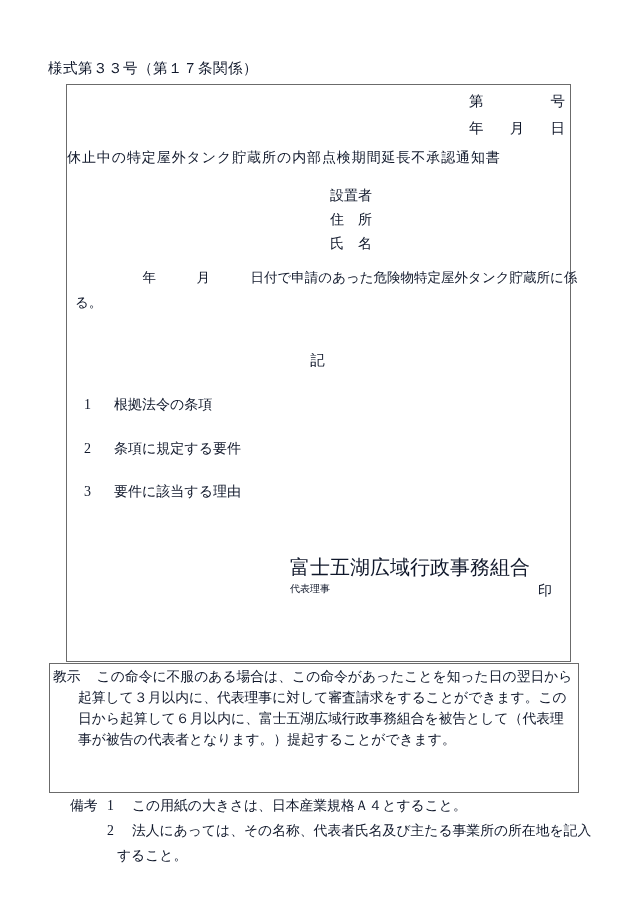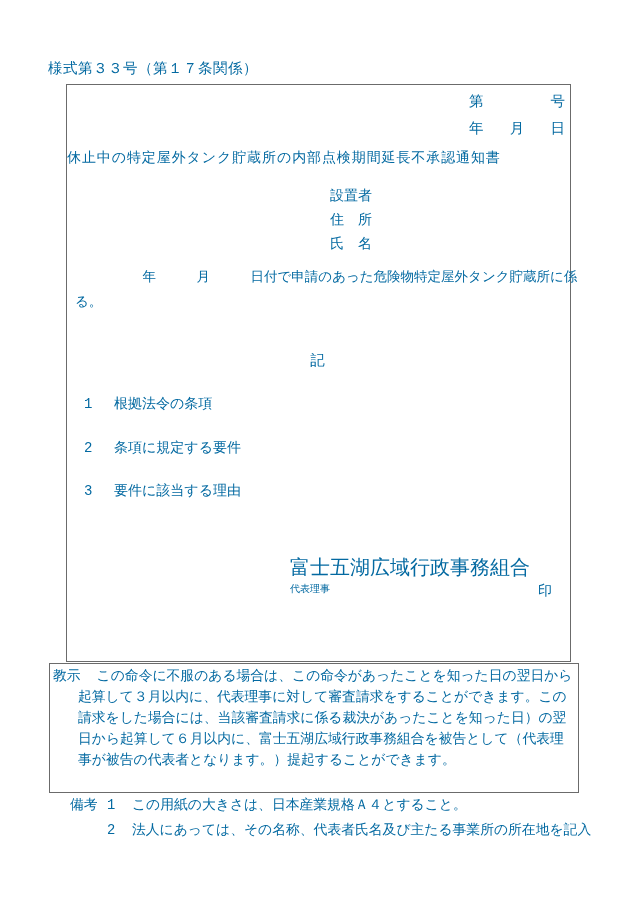--- a/index.html
+++ b/index.html
@@ -1,21 +1,21 @@
 <!DOCTYPE html>
 <html><head>
 <meta charset="utf-8">
 <style>
   html,body{margin:0;padding:0;background:#ffffff;}
   .page{
     position:relative;
     width:630px;height:903px;
     background:#ffffff;
-    color:#0369a1;
-    font-family:Liberation Mono, monospace;
+    color:#0f172a;
+    font-family:Liberation Serif, serif;
     font-size:14px;
     overflow:hidden;
   }
   .abs{position:absolute;}
   .nowrap{white-space:nowrap;}
 
   .form-label{left:48px;top:59px;font-size:14.5px;letter-spacing:.5px;}
 
   
   .main-box{left:66px;top:84px;width:503px;height:576px;border:1px solid #6b6b6b;}
@@ -111,37 +111,37 @@
     <div class="abs seal">印</div>
 
   </div>
 
   <div class="abs kyoji-box">
     <div class="kyoji-inner">
       <div class="kyoji-line kyoji-first">
         <span class="kyoji-label">教示</span><span>この命令に不服のある場合は、この命令があったことを知った日の翌日から</span>
       </div>
       <div class="kyoji-line">起算して３月以内に、代表理事に対して審査請求をすることができます。この</div>
-      <div class="kyoji-line">請求をした場合には、当該審査請求に係る裁決があったことを知った日）の翌</div>
       <div class="kyoji-line">日から起算して６月以内に、富士五湖広域行政事務組合を被告として（代表理</div>
       <div class="kyoji-line">事が被告の代表者となります。）提起することができます。</div>
     </div>
   </div>
 
   <div class="abs biko">
     <span class="biko-label">備考</span>
     <div>
       <div class="biko-item">
         <span class="num">1</span>
         <div>
           <div class="biko-line">この用紙の大きさは、日本産業規格Ａ４とすること。</div>
         </div>
       </div>
       <div class="biko-item">
         <span class="num">2</span>
         <div>
           <div class="biko-line">法人にあっては、その名称、代表者氏名及び主たる事業所の所在地を記入</div>
+          <div class="biko-line cont">すること。</div>
         </div>
       </div>
     </div>
   </div>
 
 </div>
 
 </body></html>

